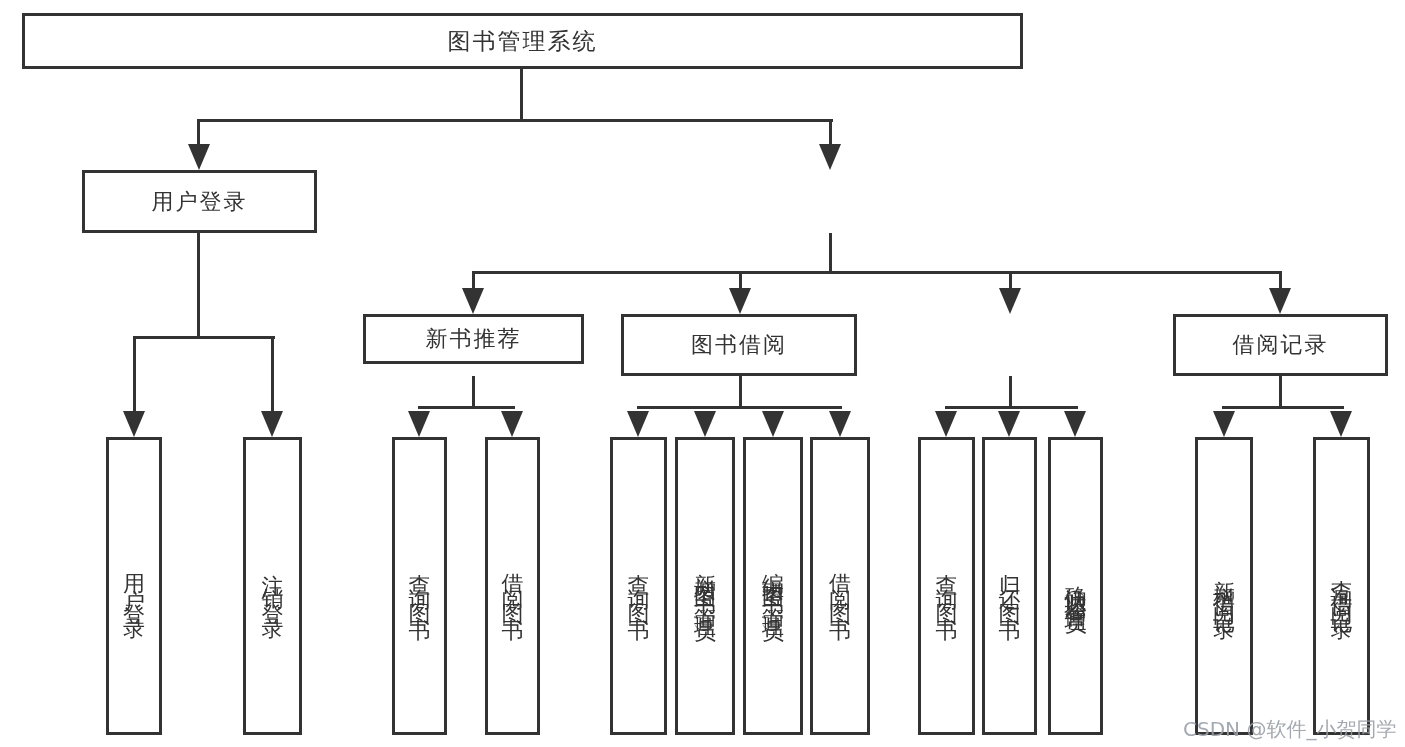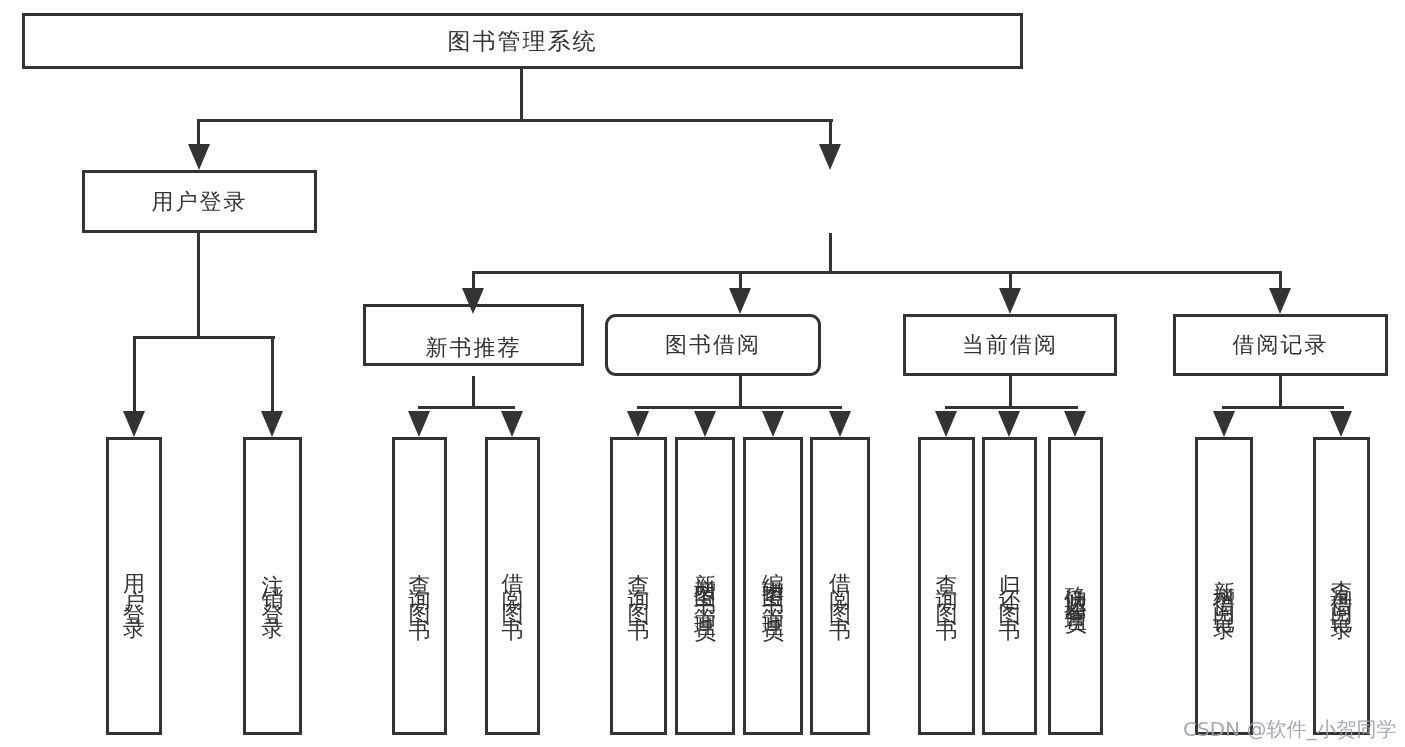--- a/index.html
+++ b/index.html
@@ -39,28 +39,25 @@
 <div id="stage">
 
   <div class="box" style="left:22px;top:13px;width:1001px;height:56px;">
     <span class="root-label">图书管理系统</span>
   </div>
 
   <div class="box" style="left:82px;top:170px;width:235px;height:63px;">
     <span class="hlabel">用户登录</span>
   </div>
 
-  <div class="box" style="left:363px;top:304px;width:221px;height:62px;align-items:flex-end;">
+  <div class="box" style="left:363px;top:314px;width:221px;height:50px;">
     <span class="hlabel">新书推荐</span>
   </div>
-  <div class="box" style="left:605px;top:314px;width:216px;height:62px;border-radius:11px;">
+  <div class="box" style="left:621px;top:314px;width:236px;height:62px;">
     <span class="hlabel">图书借阅</span>
-  </div>
-  <div class="box" style="left:903px;top:314px;width:214px;height:62px;">
-    <span class="hlabel">当前借阅</span>
   </div>
   <div class="box" style="left:1173px;top:314px;width:215px;height:62px;">
     <span class="hlabel">借阅记录</span>
   </div>
 
   <div class="box leaf sp-wide" style="left:106px;top:437px;width:56px;height:298px;">
     <span>用户登录</span>
   </div>
   <div class="box leaf sp-wide" style="left:243px;top:437px;width:59px;height:298px;">
     <span>注销登录</span>

